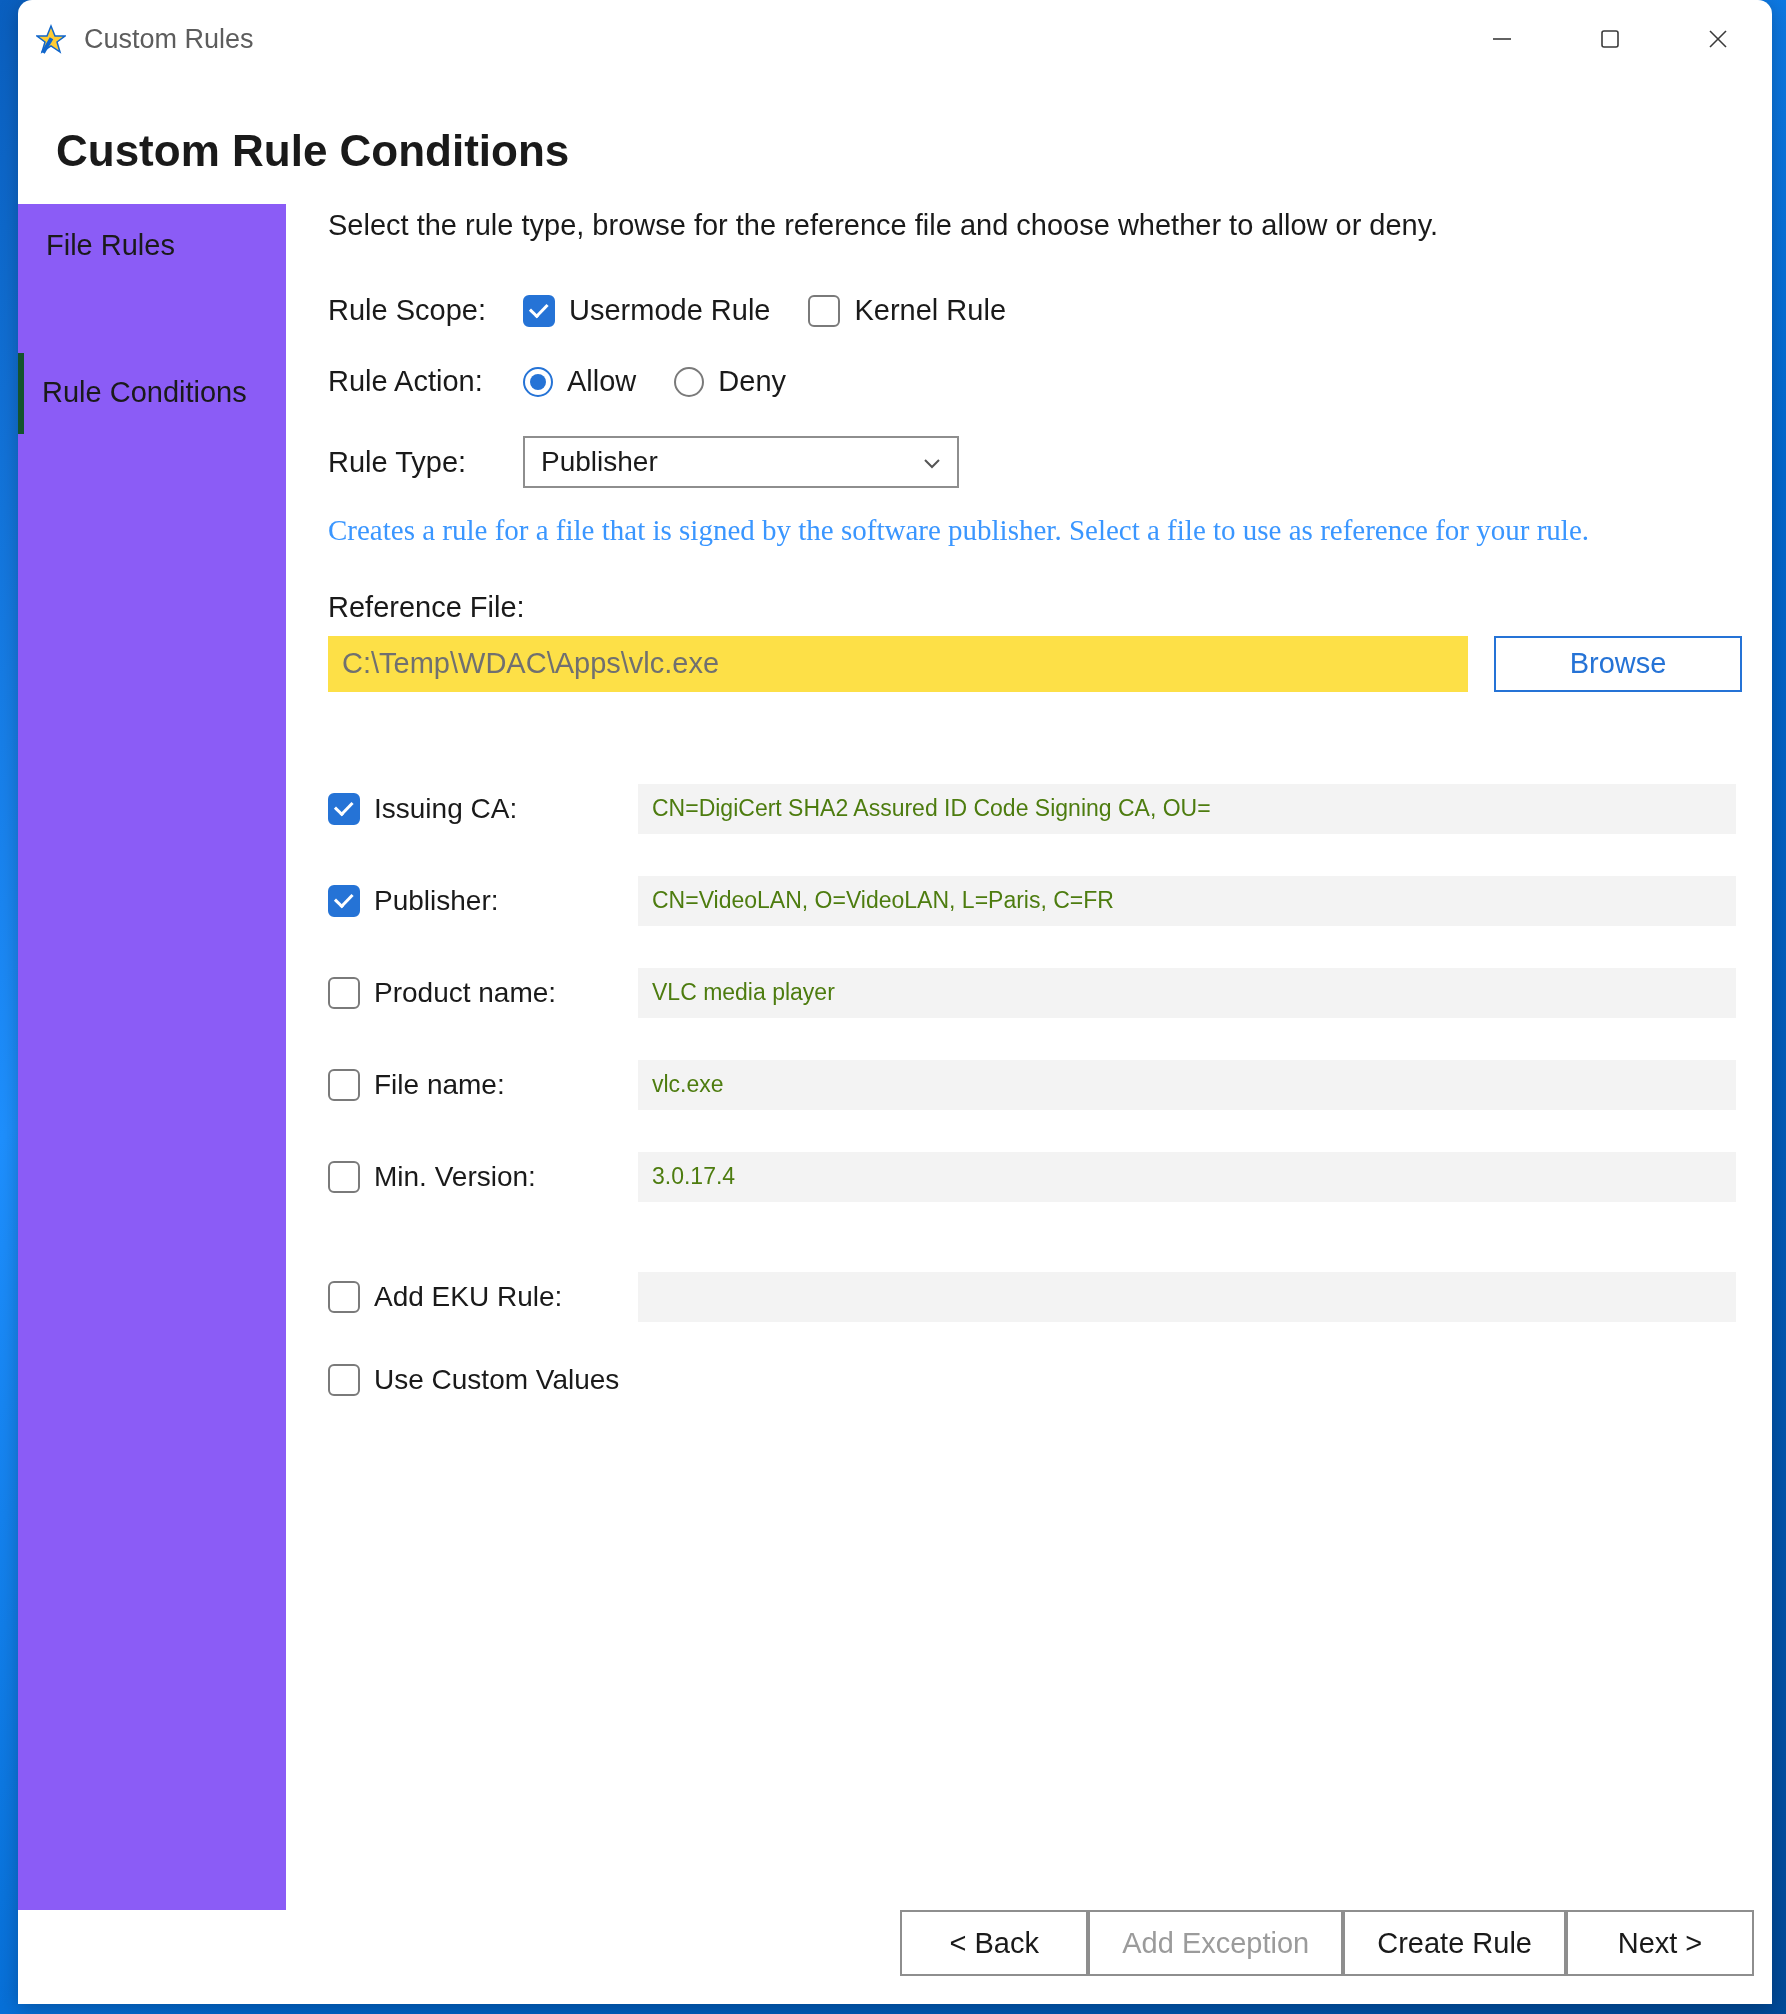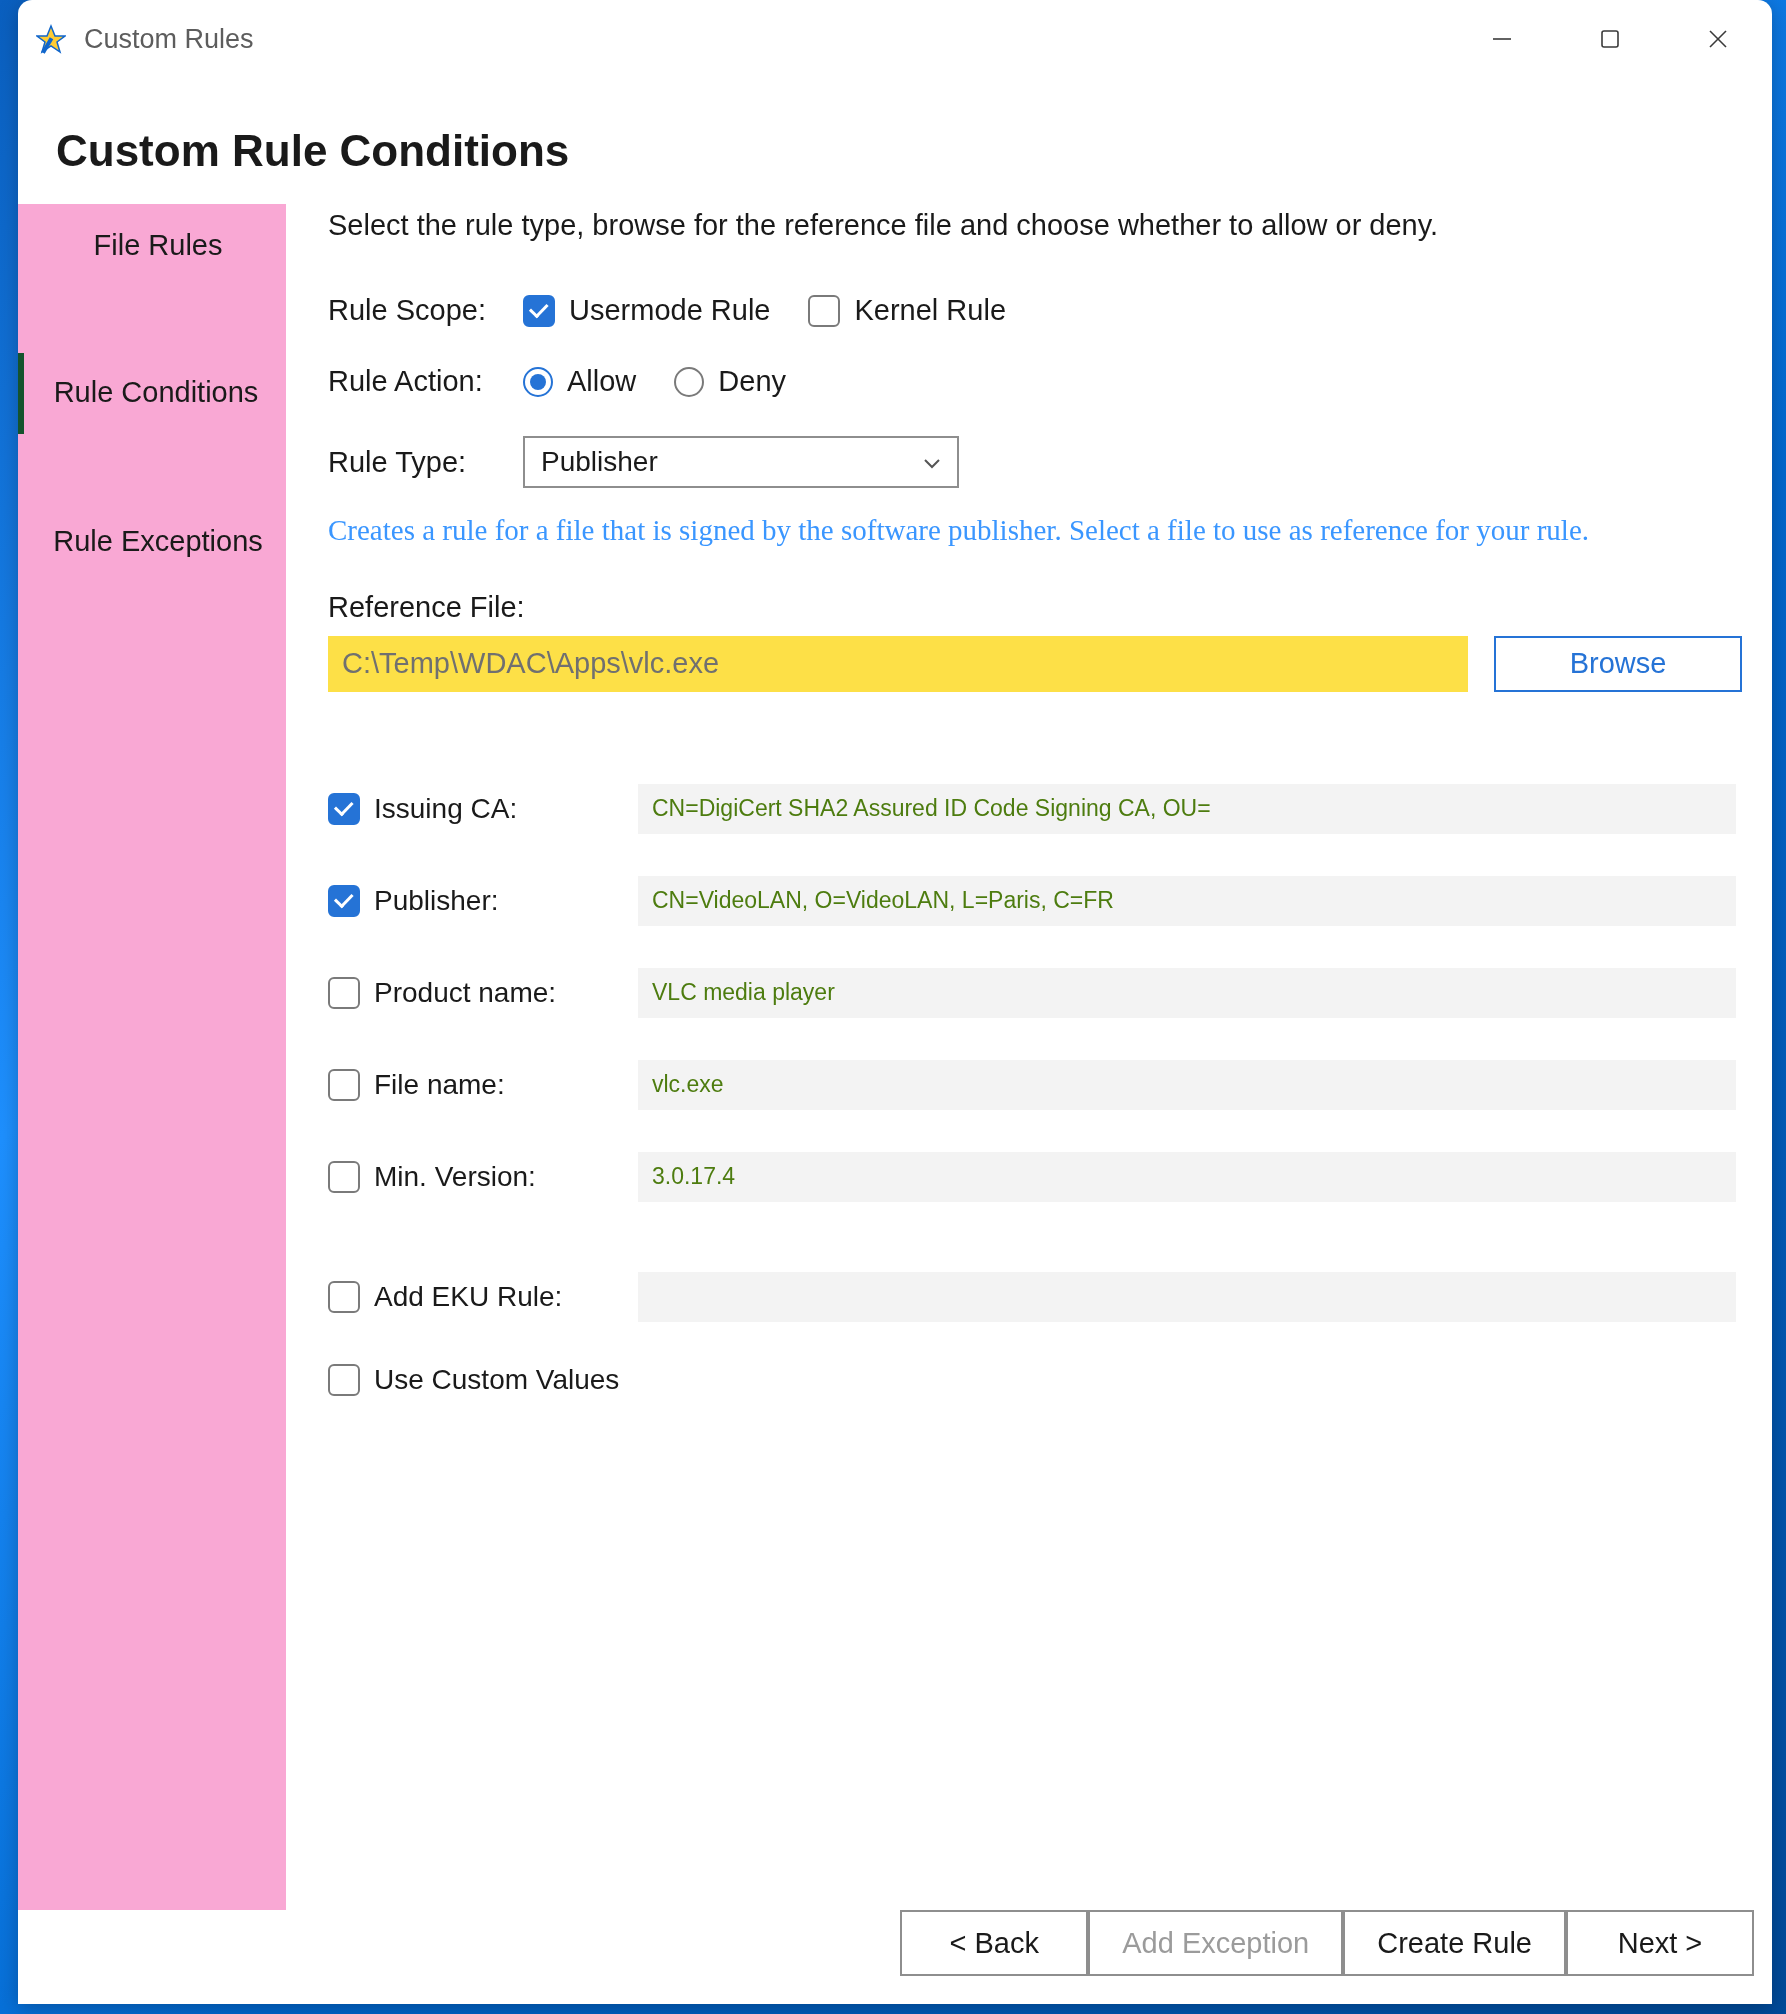--- a/index.html
+++ b/index.html
@@ -66,23 +66,22 @@
       font-weight: 700;
       color: #1a1a1a;
     }
     .body {
       flex: 1;
       display: flex;
       overflow: hidden;
     }
     .sidebar {
       width: 268px;
-      background: #f9a8d4;
+      background: #8b5cf6;
       padding-top: 2px;
-      text-align: center;
     }
     .side-item {
       padding: 20px 16px 22px 18px;
       font-size: 29px;
       color: #1a1a1a;
       line-height: 1.35;
       cursor: pointer;
       border-left: 10px solid transparent;
       margin-bottom: 68px;
     }
@@ -316,21 +315,20 @@
   </div>
 
   <div class="header">
     <h1>Custom Rule Conditions</h1>
   </div>
 
   <div class="body">
     <div class="sidebar">
       <div class="side-item">File Rules</div>
       <div class="side-item active">Rule Conditions</div>
-      <div class="side-item">Rule Exceptions</div>
     </div>
 
     <div class="content">
       <div class="intro">Select the rule type, browse for the reference file and choose whether to allow or deny.</div>
 
       <div class="formrow">
         <div class="formlabel">Rule Scope:</div>
         <div class="cb-wrap">
           <span class="checkbox checked"></span>
           <span class="cb-label">Usermode Rule</span>

